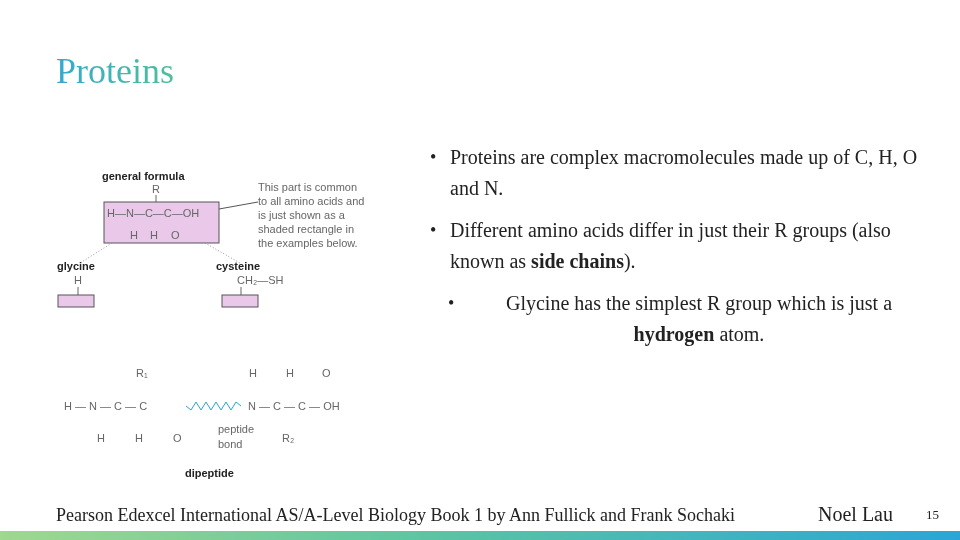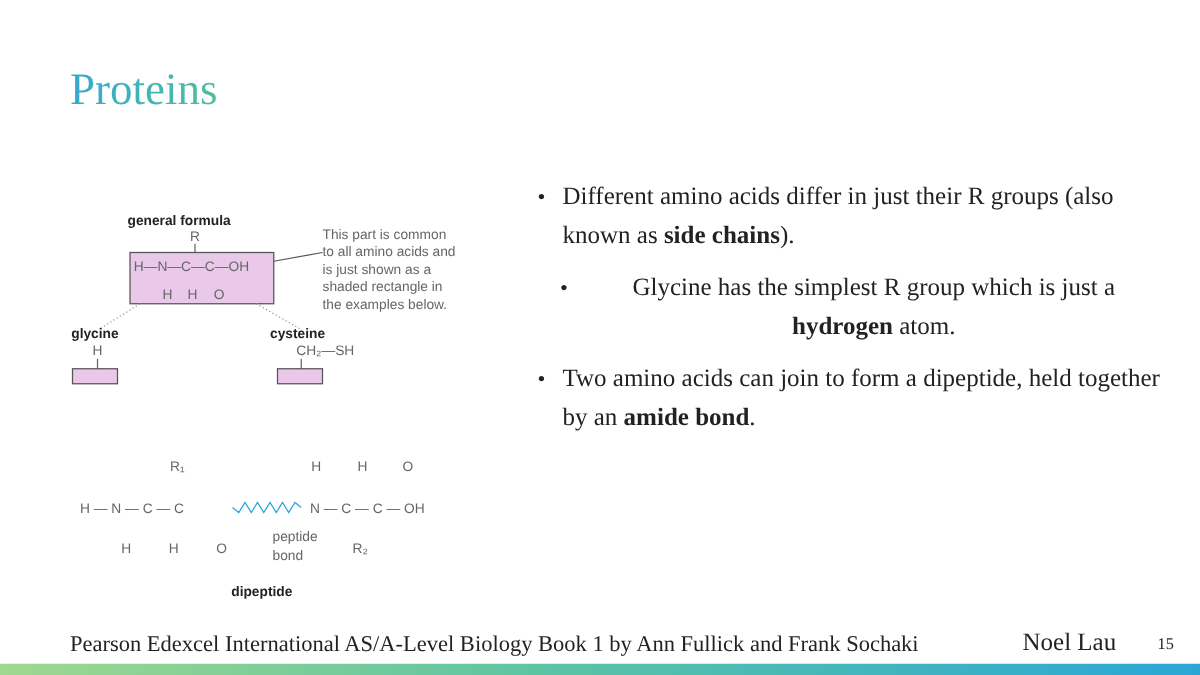--- a/index.html
+++ b/index.html
@@ -61,21 +61,21 @@
       <text x="133" y="282">O</text>
     <text x="178" y="273">peptide</text>
     <text x="178" y="288">bond</text>
     <text x="242" y="282">R₂</text>
   </g>
   <polyline points="146,246 151,250 156,242 161,250 166,242 171,250 176,242 181,250 186,242 191,250 196,242 201,246" fill="none" stroke="#2aa6d6"></polyline>
   <text x="145" y="317" font-size="11" font-weight="bold" style="fill:#222">dipeptide</text>
 </svg>
 
 <div class="bullets">
+  <div class="b"><span>Proteins are complex macromolecules made up of  C, H, O and N.</span></div>
   <div class="b"><span>Different amino acids differ in just their R groups (also known as </span><b>side chains</b><span>).</span></div>
   <div class="b sub"><span>Glycine has the simplest R group which is just a </span><b>hydrogen</b><span> atom.</span></div>
-  <div class="b"><span>Two amino acids can join to form a dipeptide, held together by an </span><b>amide bond</b><span>.</span></div>
 </div>
 
 <div class="footer">Pearson Edexcel International AS/A-Level Biology Book 1 by Ann Fullick and Frank Sochaki</div>
 <div class="author">Noel Lau</div>
 <div class="pagenum">15</div>
 <div class="bar"></div>
 
 </body></html>

